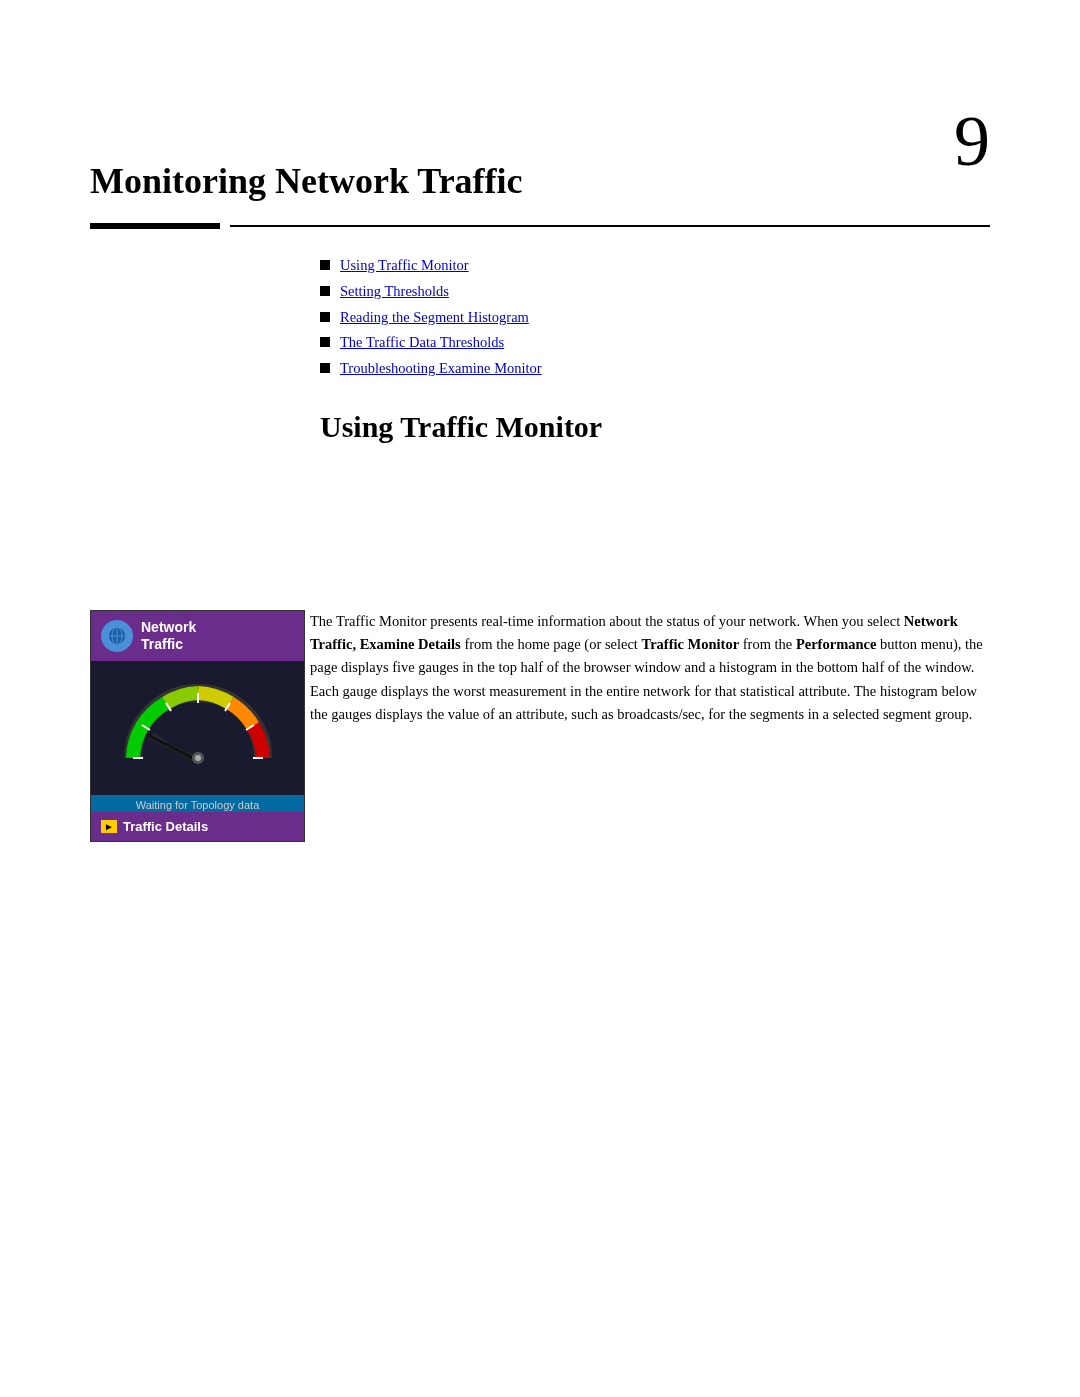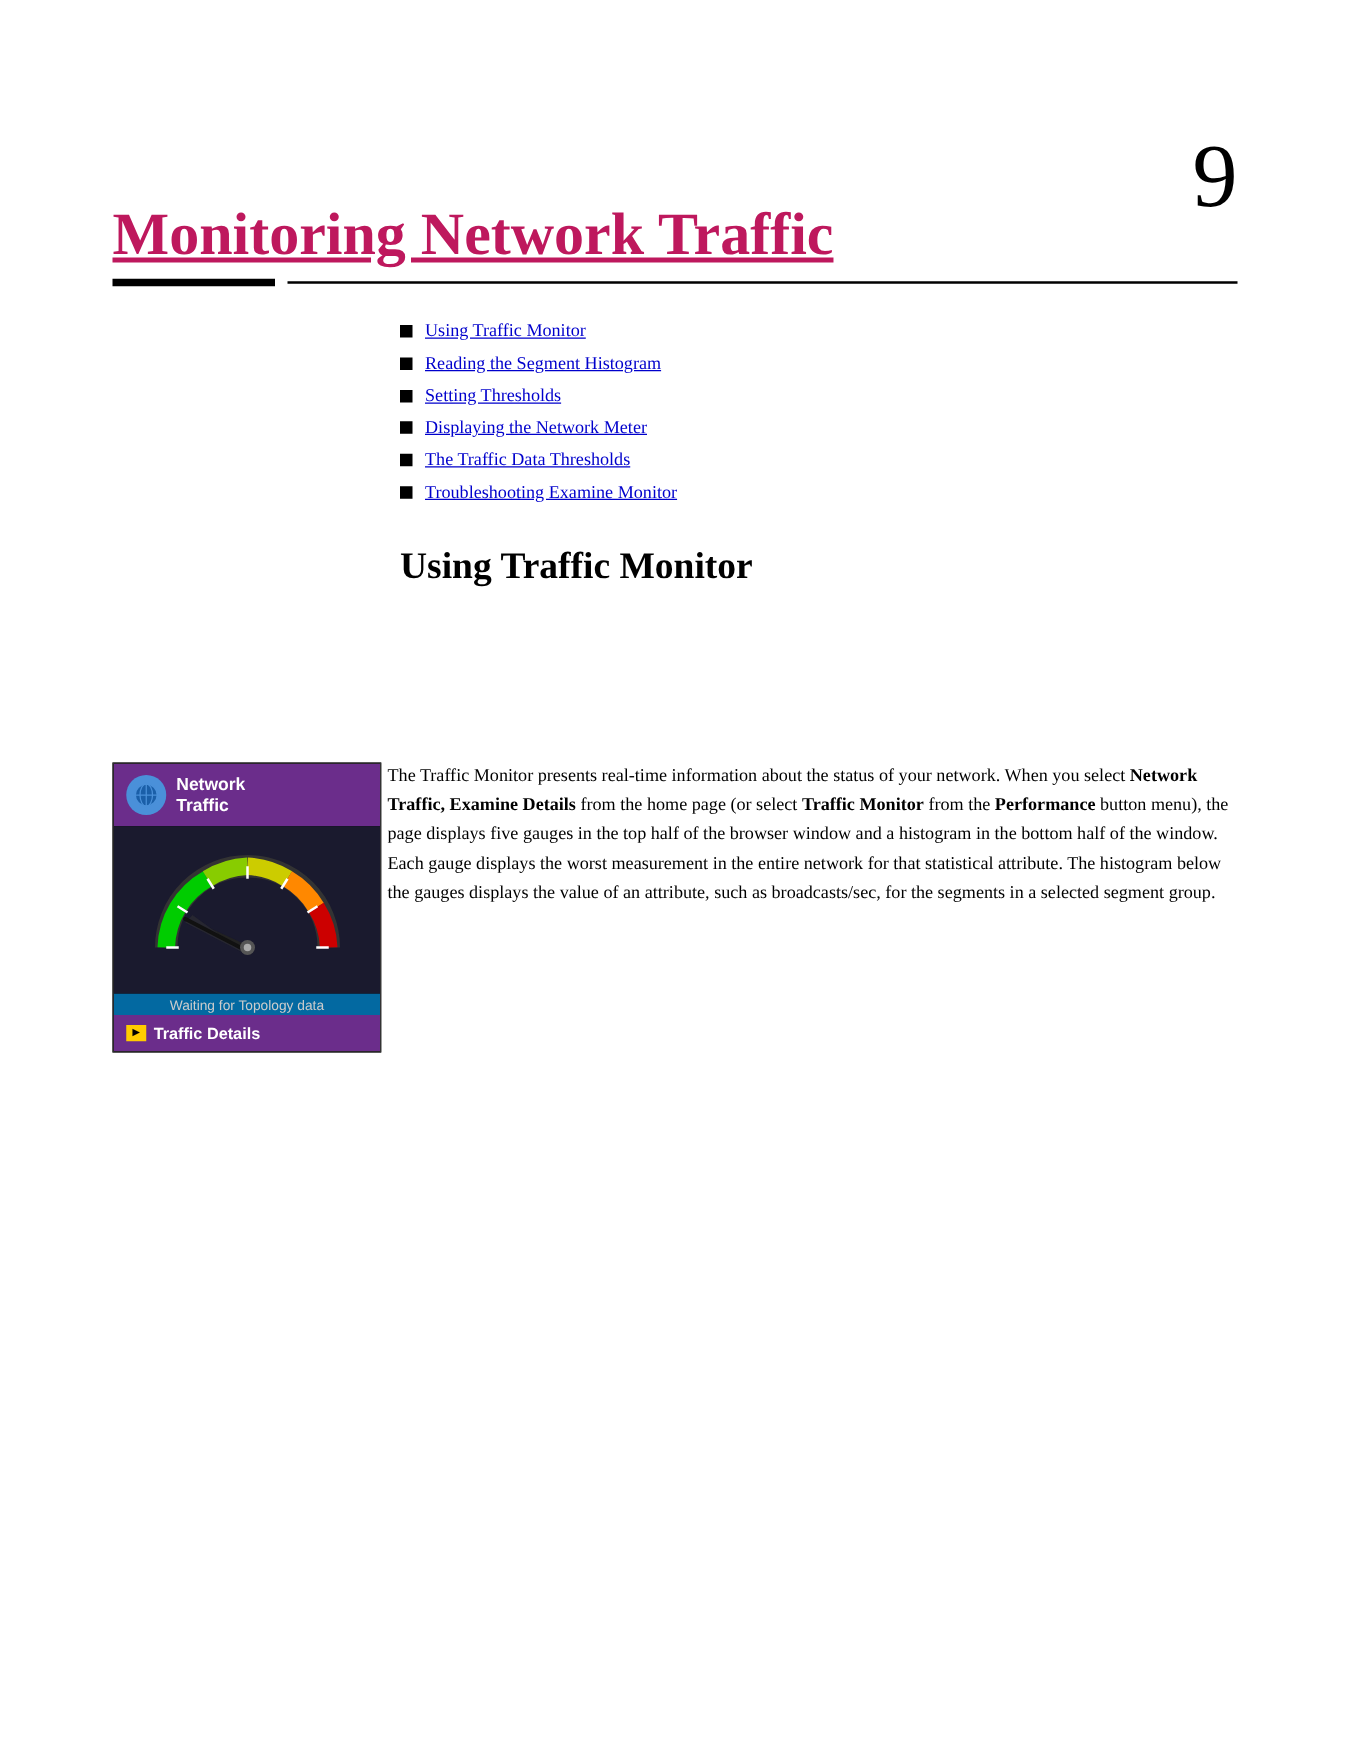--- a/index.html
+++ b/index.html
@@ -24,25 +24,24 @@
       font-size: 72px;
       font-weight: normal;
       font-family: "Times New Roman", Times, serif;
       color: #000;
     }
 
     .chapter-title {
       position: absolute;
       top: 160px;
       left: 90px;
-      font-size: 48px;
-      font-weight: bold;
-      font-family: "Times New Roman", Times, serif;
-      color: #be185d;
-      text-decoration: underline;
+      font-size: 36px;
+      font-weight: bold;
+      font-family: "Times New Roman", Times, serif;
+      color: #000000;
     }
 
     .divider-container {
       position: absolute;
       top: 222px;
       left: 90px;
       right: 90px;
       display: flex;
       align-items: center;
       height: 8px;
@@ -235,29 +234,25 @@
 
 <div class="content-area">
 
   <ul class="toc-list">
     <li>
       <div class="toc-bullet"></div>
       <a class="toc-link">Using Traffic Monitor</a>
     </li>
     <li>
       <div class="toc-bullet"></div>
+      <a class="toc-link">Setting Thresholds</a>
+    </li>
+    <li>
+      <div class="toc-bullet"></div>
       <a class="toc-link">Reading the Segment Histogram</a>
-    </li>
-    <li>
-      <div class="toc-bullet"></div>
-      <a class="toc-link">Setting Thresholds</a>
-    </li>
-    <li>
-      <div class="toc-bullet"></div>
-      <a class="toc-link">Displaying the Network Meter</a>
     </li>
     <li>
       <div class="toc-bullet"></div>
       <a class="toc-link">The Traffic Data Thresholds</a>
     </li>
     <li>
       <div class="toc-bullet"></div>
       <a class="toc-link">Troubleshooting Examine Monitor</a>
     </li>
   </ul>

